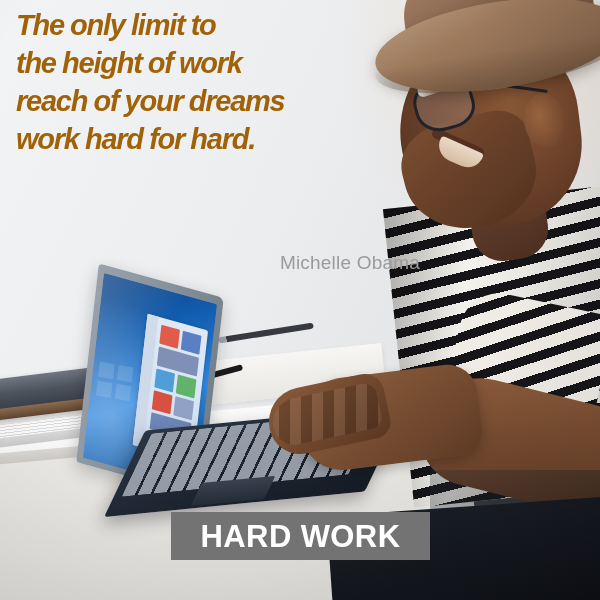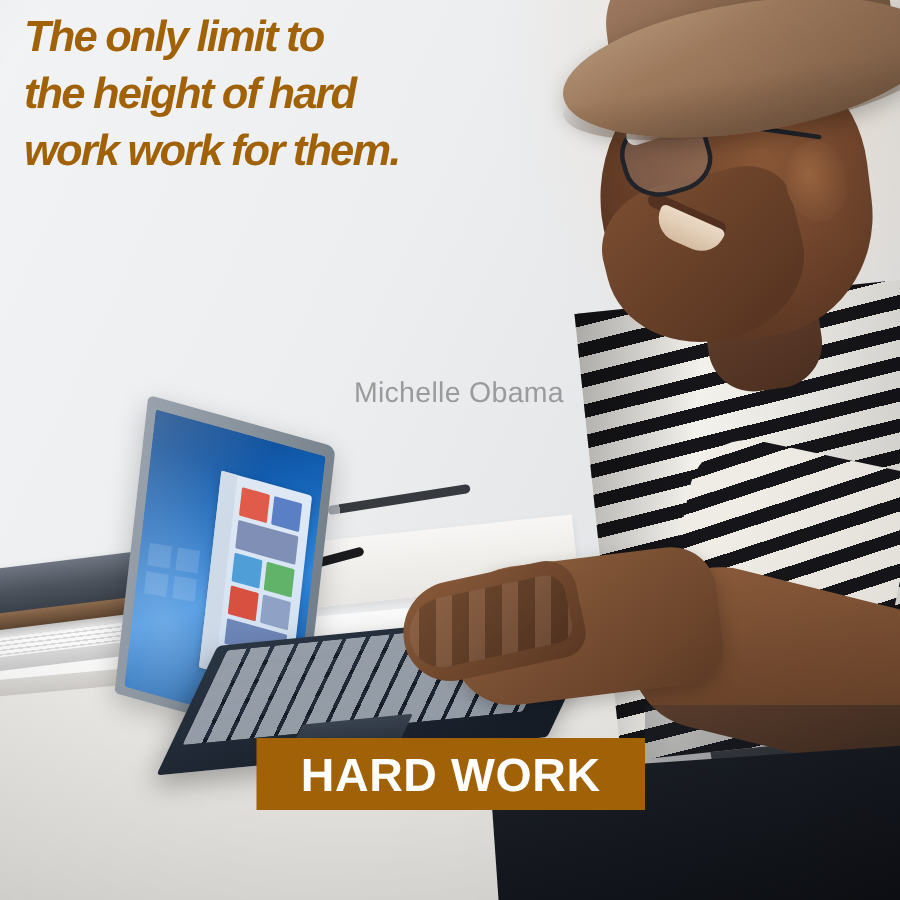--- a/index.html
+++ b/index.html
@@ -174,24 +174,24 @@
     background:linear-gradient(150deg,#2a2f36,#14171c);transform:rotate(-10deg);opacity:.85;}
   .vig{position:absolute;inset:0;pointer-events:none;
     background:radial-gradient(ellipse at 40% 35%,rgba(0,0,0,0) 55%,rgba(0,0,0,.10) 100%);}
 
   
   .quote{position:absolute;left:16px;top:6px;width:470px;
     color:#a16207;font-weight:bold;font-size:29px;line-height:38px;
     letter-spacing:-1.25px;word-spacing:-0.5px;font-style:italic;}
   .quote .ln{display:block;white-space:nowrap;}
   .author{position:absolute;left:0;top:252px;width:376px;text-align:right;
-    color:#9b9b9b;font-size:19px;letter-spacing:.2px;font-weight:normal;}
-
-  .badge{position:absolute;left:171px;top:492px;width:259px;height:48px;
-    background:#a16207;display:flex;align-items:center;justify-content:center;}
+    color:#9b9b9b;font-size:19px;letter-spacing:.2px;font-weight:normal;padding-left:44px;}
+
+  .badge{position:absolute;left:171px;top:512px;width:259px;height:48px;
+    background:#737373;display:flex;align-items:center;justify-content:center;}
   .badge span{color:#ffffff;font-weight:bold;font-size:31px;
     letter-spacing:.4px;line-height:1;}
 
   .brand{position:absolute;left:0;top:551px;width:600px;text-align:center;
     color:#ffffff;white-space:nowrap;}
   .brand .pio{font-weight:bold;font-size:29px;letter-spacing:-1.1px;}
   .brand .reg{font-size:9px;vertical-align:super;font-weight:bold;}
   .brand .com{font-size:23px;letter-spacing:-0.3px;font-weight:normal;}
 </style>
 </head>
@@ -265,22 +265,23 @@
     <div class="fingers"></div>
 
     <div class="lap2"></div>
     <div class="lap"></div>
 
     <div class="vig"></div>
   </div>
 
   <div class="quote">
     <span class="ln">The only limit to</span>
-    <span class="ln">the height of hard</span>
-    <span class="ln">work work for them.</span>
+    <span class="ln">the height of work</span>
+    <span class="ln">reach of your dreams</span>
+    <span class="ln">work hard for hard.</span>
   </div>
 
   <div class="author">Michelle Obama</div>
 
   <div class="badge">
     <span>HARD WORK</span>
   </div>
 
 
 </div>

